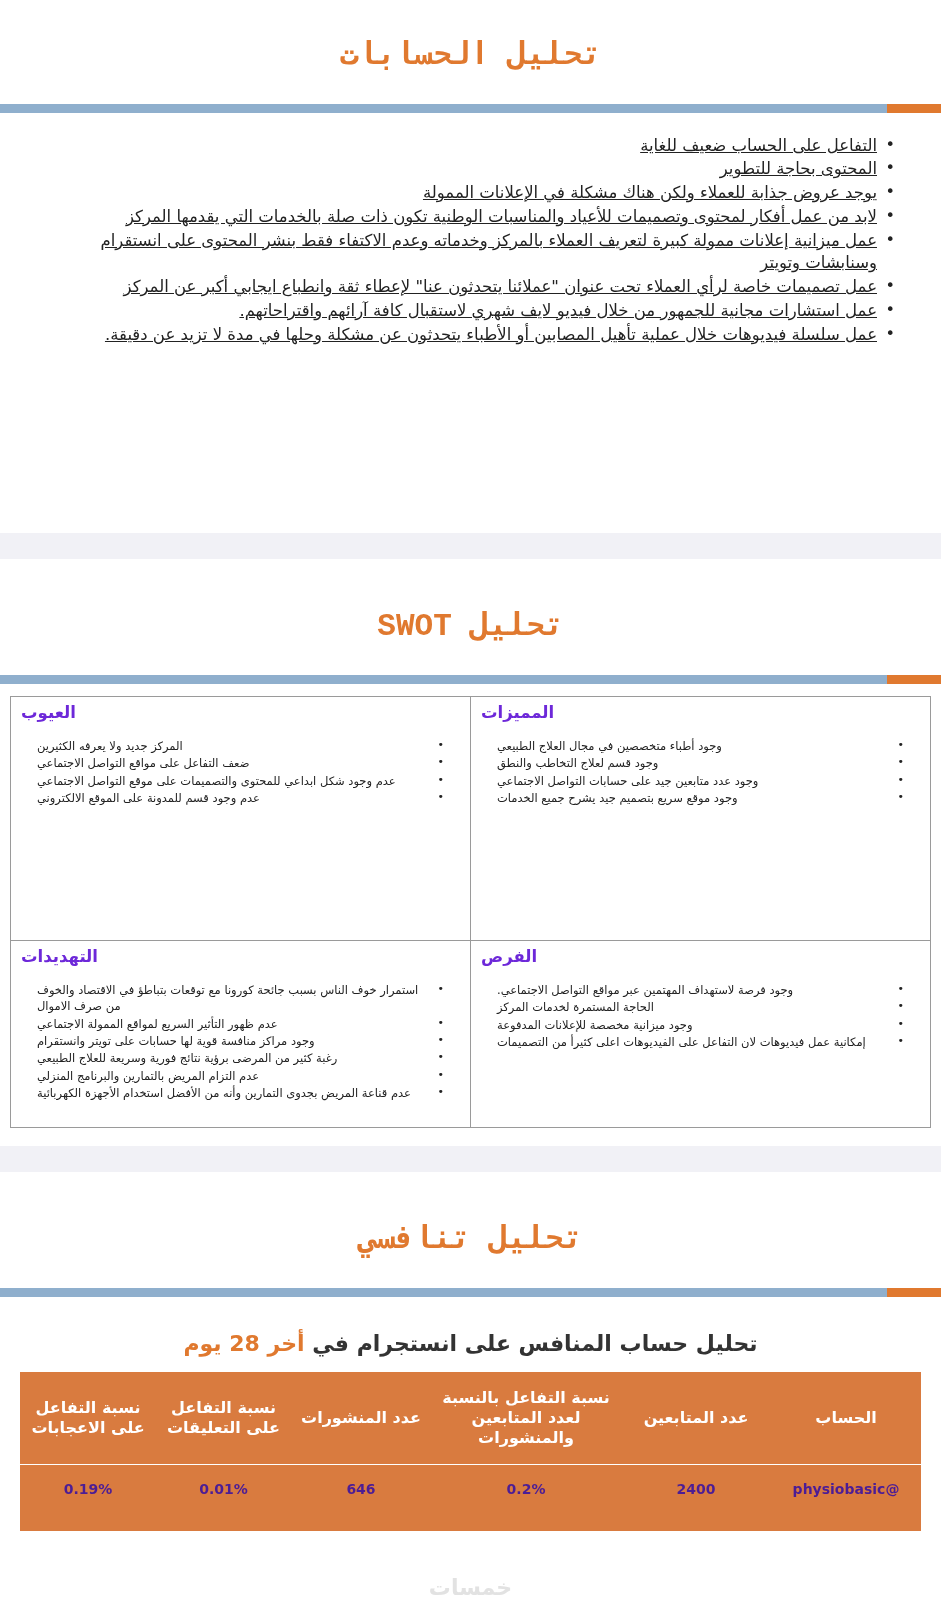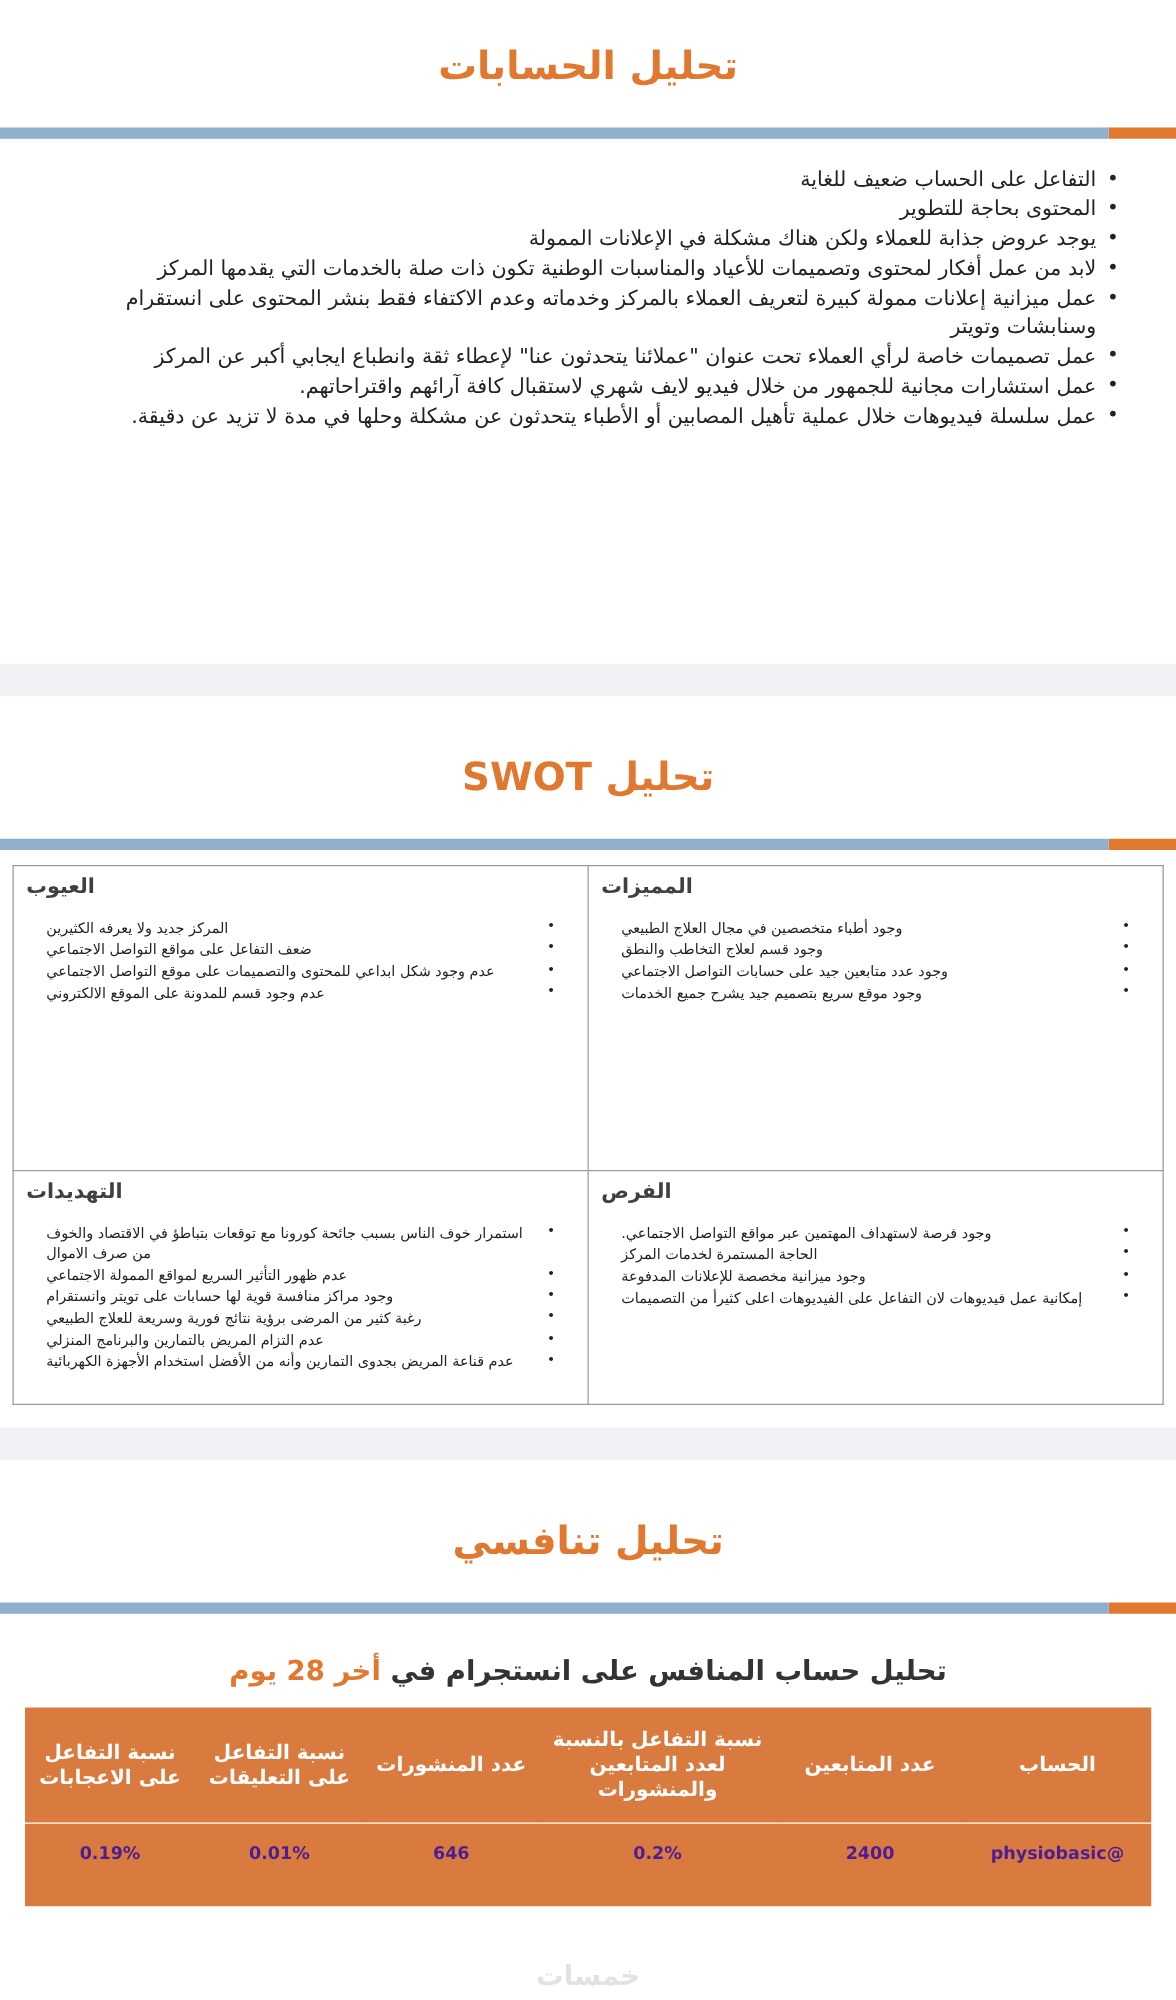--- a/index.html
+++ b/index.html
@@ -14,20 +14,21 @@
   .slide { position: relative; background: #ffffff; width: 941px; }
 
   .slide-title {
     text-align: center;
     color: #e0792f;
     font-size: 31px;
     font-weight: bold;
     padding-top: 14px;
     padding-bottom: 10px;
     letter-spacing: 0px;
+    font-family: Liberation Mono, monospace;
   }
   .slide-title.small-pad { padding-top: 26px; }
 
   .rule {
     display: flex;
     flex-direction: row-reverse;
     width: 100%;
     height: 9px;
     margin-top: 12px;
   }
@@ -44,20 +45,21 @@
     margin: 0;
     padding: 0 18px 0 0;
     list-style: none;
   }
   .bullets li {
     position: relative;
     font-size: 16.5px;
     line-height: 1.38;
     margin-bottom: 1px;
     padding-right: 18px;
+    text-decoration: underline;
   }
   .bullets li::before {
     content: "•";
     position: absolute;
     right: 0;
     top: -1px;
     font-size: 16px;
     color: #222;
   }
 
@@ -72,21 +74,21 @@
     table-layout: fixed;
     direction: rtl;
   }
   .swot td {
     border: 1px solid #9a9a9a;
     vertical-align: top;
     padding: 6px 10px 10px 10px;
     width: 50%;
   }
   .swot .cell-title {
-    color: #404040;
+    color: #6d28d9;
     font-weight: bold;
     font-size: 16.5px;
     text-align: left;
     margin-bottom: 7px;
   }
   .swot ul {
     margin: 16px; padding: 0; list-style: none;
     direction: rtl; text-align: left;
   }
   .swot li {

